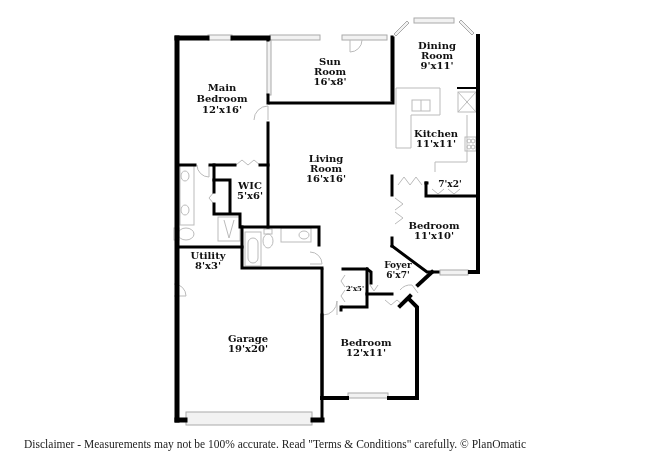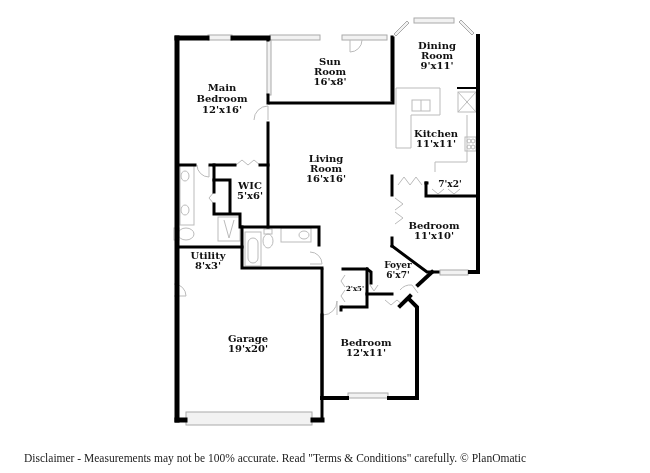--- a/index.html
+++ b/index.html
@@ -4,21 +4,21 @@
 <style>
   html, body { margin: 0; padding: 0; background: #ffffff; }
   body { width: 650px; height: 473px; position: relative; overflow: hidden; font-family: "DejaVu Serif", serif; }
   #plan { position: absolute; left: 0; top: 0; width: 650px; height: 473px; }
   .room-label { font-family: "DejaVu Serif", "Liberation Serif", serif; font-weight: bold; fill: #111; text-anchor: middle; }
   .room-dim { font-family: "DejaVu Serif", "Liberation Serif", serif; font-weight: bold; fill: #111; text-anchor: middle; }
   .wall { stroke: #000; stroke-linecap: square; fill: none; }
   .thin { stroke: #bbb; fill: none; stroke-width: 1; }
   .win { stroke: #aaa; fill: #f2f2f2; stroke-width: 1; }
   .door { stroke: #bbb; fill: none; stroke-width: 1; }
-  #disclaimer { position: absolute; left: 0; width: 550px; top: 452px; text-align: center; font-family: "Liberation Serif", "DejaVu Serif", serif; font-size: 11.5px; color: #222; }
+  #disclaimer { position: absolute; left: 0; width: 550px; top: 438px; text-align: center; font-family: "Liberation Serif", "DejaVu Serif", serif; font-size: 11.5px; color: #222; }
 </style>
 </head>
 <body>
 
 <svg id="plan" viewBox="0 0 650 473" xmlns="http://www.w3.org/2000/svg">
 
   <g>
 
     <path class="thin" d="M396,88 L440,88 L440,115 L411,115 L411,148 L396,148 Z"></path>
     <rect class="thin" x="412" y="100" width="18" height="11"></rect>

